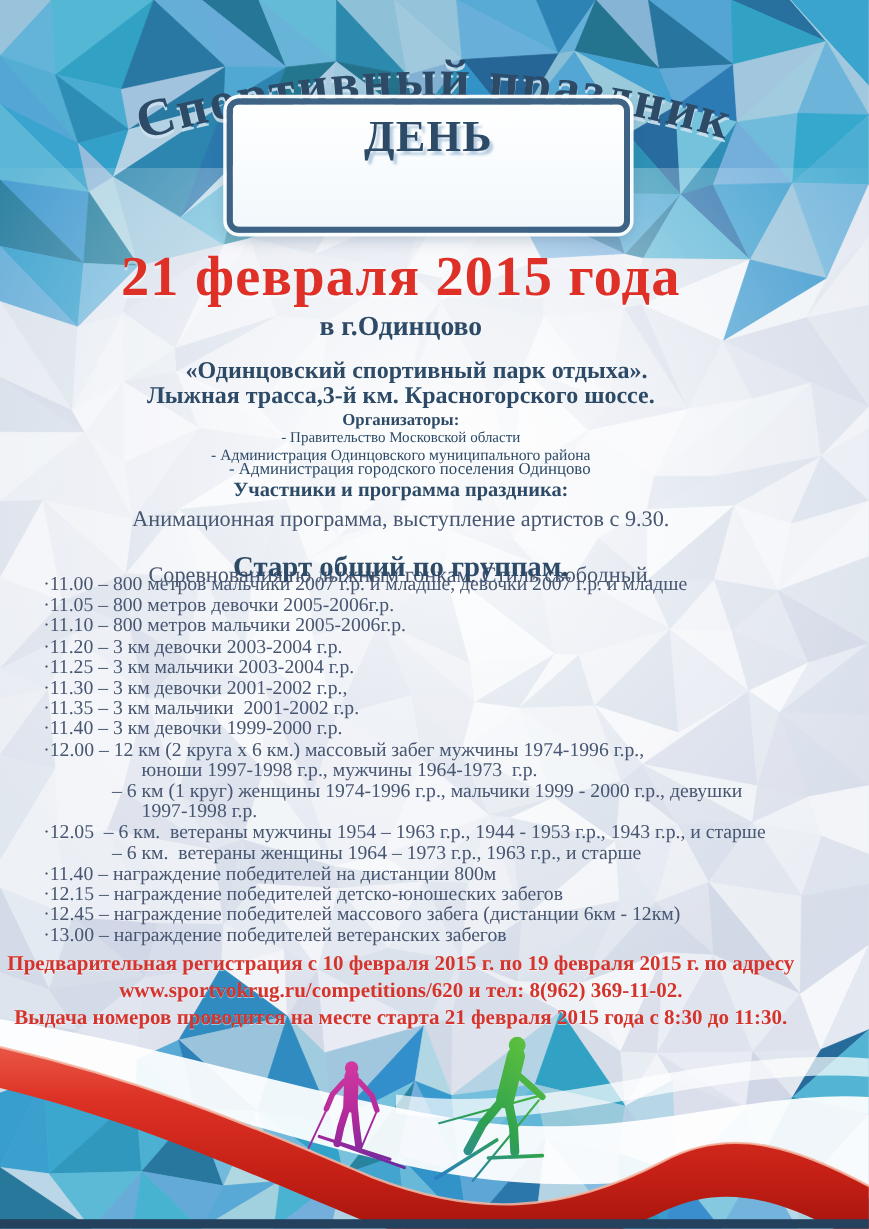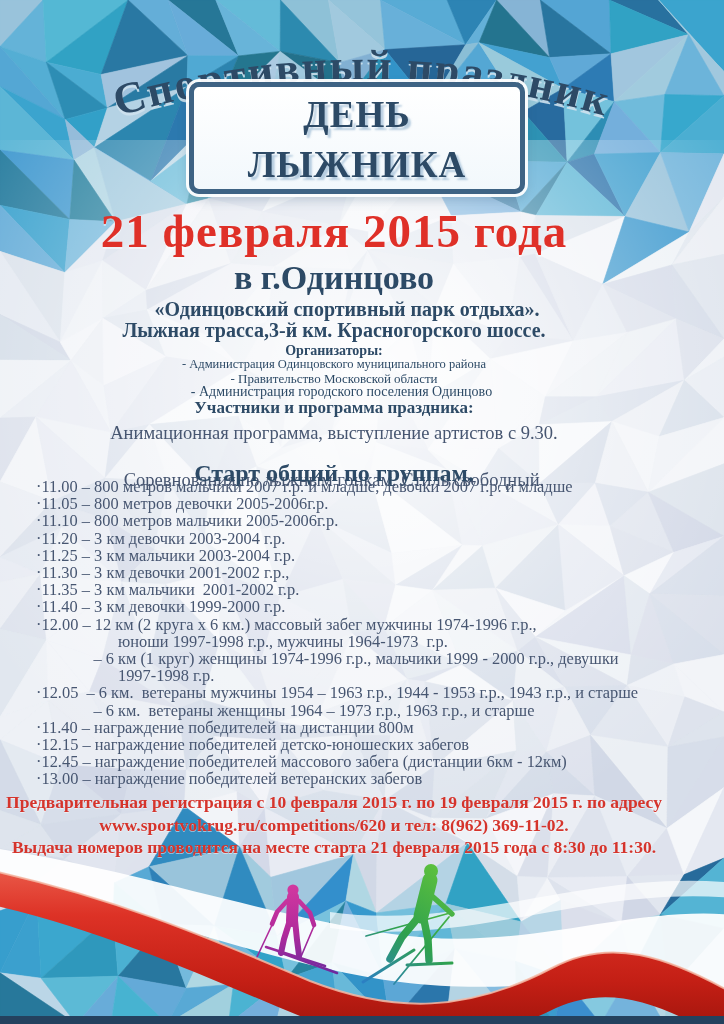--- a/index.html
+++ b/index.html
@@ -24,21 +24,21 @@
     text-align:center;
   }
   .title-line{
     font-size:37px;font-weight:bold;color:var(--navy);
     line-height:50px;letter-spacing:1px;
     text-shadow:3px 3px 2px rgba(140,175,205,.6);
   }
   .title-line:first-child{margin-top:3px;}
 
   .date   {top:204px;font-size:47px;font-weight:bold;color:var(--red);letter-spacing:1px;text-shadow:0 2px 0 rgba(255,255,255,.45);}
-  .city   {top:259px;font-size:34px;font-weight:bold;color:var(--navy);}
+  .city   {top:259px;font-size:23px;font-weight:bold;color:var(--navy);}
   .venue1 {top:298px;font-size:20px;font-weight:bold;color:var(--navy);margin-left:13px;}
   .venue2 {top:319px;font-size:20px;font-weight:bold;color:var(--navy);}
   .orgh   {top:343px;font-size:14px;font-weight:bold;color:var(--navy);}
   .orgs   {top:358px;color:var(--navy);}
   .org-line{line-height:13.5px;}
   .org-line:nth-child(1){font-size:12.5px;}
   .org-line:nth-child(2){font-size:13px;}
   .org-line:nth-child(3){font-size:14px;margin-left:15px;}
   .progh  {top:398px;font-size:17px;font-weight:bold;color:var(--navy);}
   .prog1  {top:423px;font-size:18.5px;color:var(--text);}
@@ -628,32 +628,31 @@
     <text class="arc-text" fill="#cfe2ee" opacity="0.9" transform="translate(0,3)">
       <textPath href="#arcPath" startOffset="50%" text-anchor="middle">Спортивный праздник</textPath>
     </text>
     <text class="arc-text" style="fill:var(--navy)">
       <textPath href="#arcPath" startOffset="50%" text-anchor="middle">Спортивный праздник</textPath>
     </text>
   </svg>
 
   <div class="title-box">
     <div class="title-line">ДЕНЬ</div>
-    <div class="title-line">ЛЫЖНИКА</div>
   </div>
 
   <div class="abs date">21 февраля 2015 года</div>
   <div class="abs city">в г.Одинцово</div>
   <div class="abs venue1">«Одинцовский спортивный парк отдыха».</div>
   <div class="abs venue2">Лыжная трасса,3-й км. Красногорского шоссе.</div>
 
   <div class="abs orgh">Организаторы:</div>
   <div class="abs orgs">
+    <div class="org-line">- Правительство Московской области</div>
     <div class="org-line">- Администрация Одинцовского муниципального района</div>
-    <div class="org-line">- Правительство Московской области</div>
     <div class="org-line">- Администрация городского поселения Одинцово</div>
   </div>
 
   <div class="abs progh">Участники и программа праздника:</div>
   <div class="abs prog1">Анимационная программа, выступление артистов с 9.30.</div>
   <div class="abs prog2">Соревнования по лыжным гонкам. Стиль свободный.</div>
   <div class="abs starth">Старт общий по группам.</div>
 
   <div class="sched"><div>·11.00 – 800 метров мальчики 2007 г.р. и младше, девочки 2007 г.р. и младше</div><div>·11.05 – 800 метров девочки 2005-2006г.р.</div><div>·11.10 – 800 метров мальчики 2005-2006г.р.</div><div>·11.20 – 3 км девочки 2003-2004 г.р.</div><div>·11.25 – 3 км мальчики 2003-2004 г.р.</div><div>·11.30 – 3 км девочки 2001-2002 г.р.,</div><div>·11.35 – 3 км мальчики  2001-2002 г.р.</div><div>·11.40 – 3 км девочки 1999-2000 г.р.</div><div>·12.00 – 12 км (2 круга х 6 км.) массовый забег мужчины 1974-1996 г.р.,</div><div>                    юноши 1997-1998 г.р., мужчины 1964-1973  г.р.</div><div>              – 6 км (1 круг) женщины 1974-1996 г.р., мальчики 1999 - 2000 г.р., девушки</div><div>                    1997-1998 г.р.</div><div>·12.05  – 6 км.  ветераны мужчины 1954 – 1963 г.р., 1944 - 1953 г.р., 1943 г.р., и старше</div><div>              – 6 км.  ветераны женщины 1964 – 1973 г.р., 1963 г.р., и старше</div><div>·11.40 – награждение победителей на дистанции 800м</div><div>·12.15 – награждение победителей детско-юношеских забегов</div><div>·12.45 – награждение победителей массового забега (дистанции 6км - 12км)</div><div>·13.00 – награждение победителей ветеранских забегов</div></div>
 

